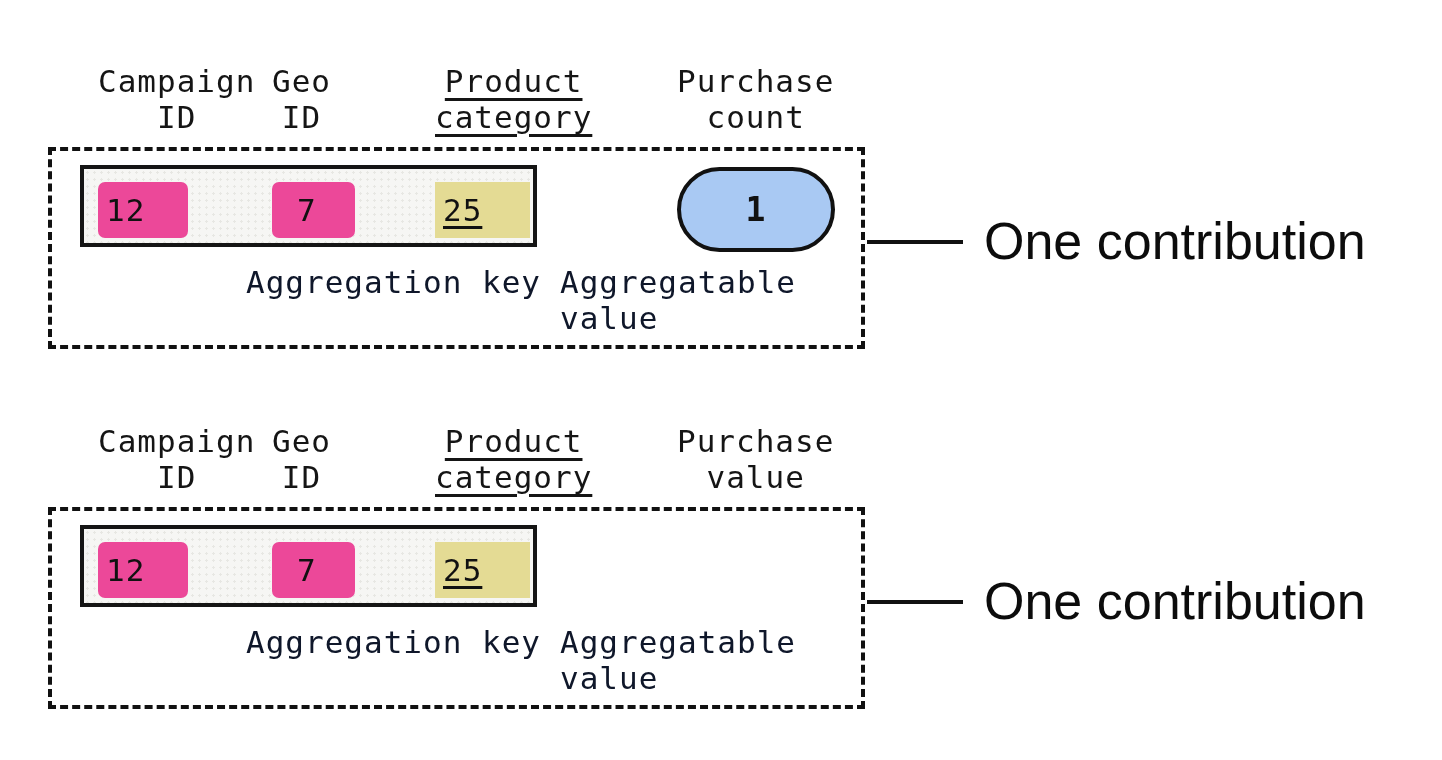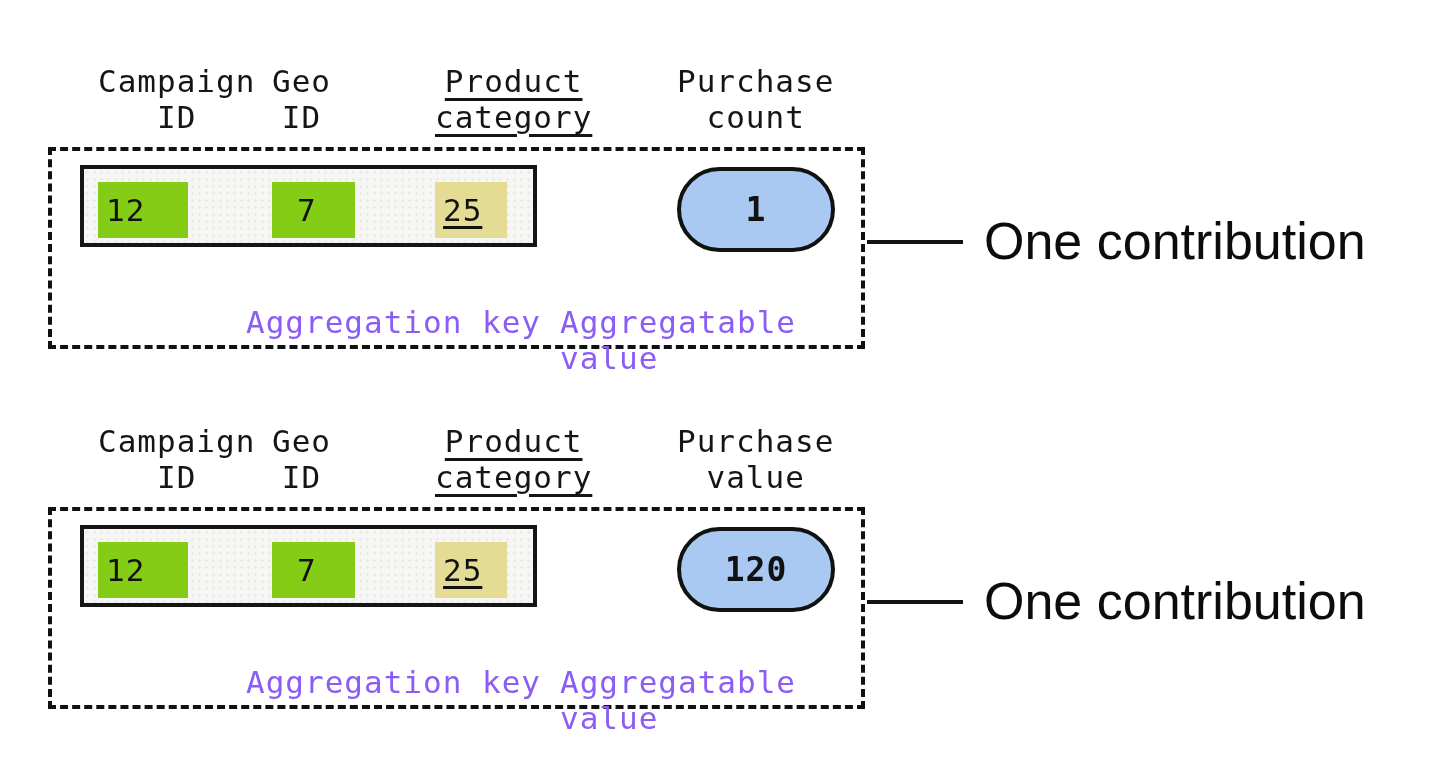--- a/index.html
+++ b/index.html
@@ -67,25 +67,25 @@
     top: 182px;
     height: 56px;
     box-sizing: border-box;
     display: flex;
     align-items: center;
     padding-left: 8px;
     font-size: 31px;
     letter-spacing: 1px;
     color: #111111;
   }
-  .cell-green { background: #84cc16; }
+  .cell-green { background: #ec4899; border-radius: 7px; }
   .cell-yellow { background: #e4db94; }
   .cell-campaign { left: 98px;  width: 90px; }
   .cell-geo      { left: 272px; width: 83px; padding-left: 25px; }
-  .cell-product  { left: 435px; width: 72px; }
+  .cell-product  { left: 435px; width: 95px; }
   .cell-product .cell-text {
     text-decoration: underline;
     text-decoration-thickness: 3px;
     text-underline-offset: 5px;
   }
   .value-pill {
     position: absolute;
     left: 677px;
     top: 167px;
     width: 158px;
@@ -97,22 +97,21 @@
     display: flex;
     align-items: center;
     justify-content: center;
     font-weight: bold;
     font-size: 33px;
     letter-spacing: 1px;
     color: #111111;
   }
   .purple-label {
     position: absolute;
-    color: #8b5cf6;
-    margin-top: 40px;
+    color: #0f172a;
   }
   .agg-key-label { left: 246px; top: 264px; }
   .agg-value-label {
     left: 560px;
     top: 264px;
     width: 270px;
     text-align: left;
   }
   .connector-line {
     position: absolute;
@@ -190,23 +189,20 @@
     <div class="key-cell cell-green cell-campaign">
       <span class="cell-text">12</span>
     </div>
     <div class="key-cell cell-green cell-geo">
       <span class="cell-text">7</span>
     </div>
     <div class="key-cell cell-yellow cell-product">
       <span class="cell-text">25</span>
     </div>
 
-    <div class="value-pill">
-      <span>120</span>
-    </div>
 
     <div class="purple-label agg-key-label mono">Aggregation key</div>
     <div class="purple-label agg-value-label mono">Aggregatable
 value</div>
 
     <div class="connector-line"></div>
     <div class="annotation">One contribution</div>
   </div>
 
 </div>

